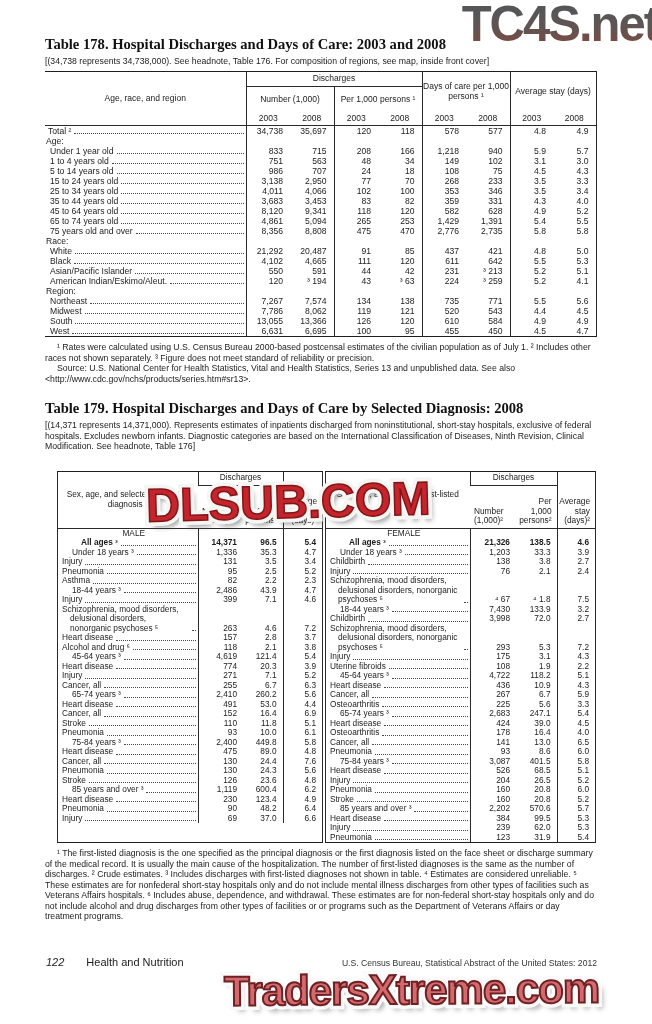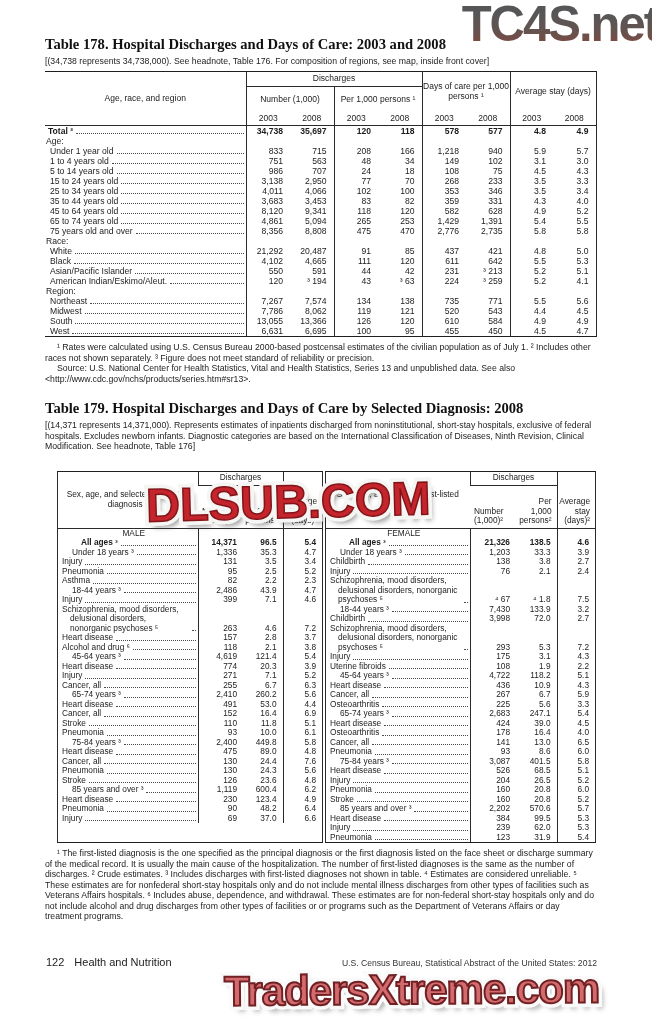--- a/index.html
+++ b/index.html
@@ -22,21 +22,21 @@
   .t178 .stub-h{vertical-align:middle;border-bottom:1px solid #2a2a2a;}
   .t178 .h-r1{height:15px;}
   .t178 .h-r2{height:26px;}
   .t178 .h-r3 th{height:13px;border-bottom:1px solid #2a2a2a;}
   .t178 .bl1{border-left:1px solid #2a2a2a;}
   .t178 .bl2{border-left:1.5px solid #2a2a2a;}
   .t178 .br1{border-right:1px solid #2a2a2a;}
   .t178 .bb1{border-bottom:1px solid #2a2a2a;}
   .t178 tbody td{font-size:8.6px;line-height:10px;height:10px;vertical-align:bottom;white-space:nowrap;}
   .t178 td.val{text-align:right;padding-right:7px;}
-  .t178 tr.total td{font-weight:bold;}
+  .t178 tr.total td{font-weight:normal;}
   .t178 tr.group .lbl{margin-left:1px;}
   .t178 tr.data .lbl{margin-left:5px;}
   .t178 tr.total .lbl{margin-left:3px;}
   
   .t179-block{position:absolute;left:45px;top:400px;width:551px;}
   .halves{display:flex;gap:2px;margin-left:12px;margin-top:19px;align-items:stretch;}
   .half{box-sizing:border-box;border:1px solid #2a2a2a;border-top:1.5px solid #1e1e1e;border-bottom:1.5px solid #1e1e1e;background:#fff;}
   .half-left{width:266px;}
   .half-right{width:271px;}
   .t179{width:100%;font-size:8.3px;}
@@ -53,21 +53,21 @@
   .t179 tr.bold td{font-weight:bold;}
   .t179 tr.section .stubcell{display:block;text-align:center;}
   .t179 .ind0 .lbl{margin-left:4px;}
   .t179 .ind1 .lbl{margin-left:14px;}
   .t179 .ind2 .lbl{margin-left:23px;}
   
   .footnotes{margin-top:5px;}
   .footnotes p{margin:0;font-size:8.7px;line-height:10.5px;text-indent:12px;color:#222;}
   
   .footer{position:absolute;left:46px;top:956px;font-size:11px;color:#222;}
-  .footer .pgnum{margin-right:10px;}
+  .footer .pgnum{margin-right:22px;font-style:italic;}
   .census{position:absolute;right:55px;top:958px;font-size:8.6px;color:#333;}
   
   .wm{position:absolute;font-family:"Liberation Sans",sans-serif;font-weight:bold;pointer-events:none;}
   .wm-top{top:-4px;right:-6px;font-size:49px;letter-spacing:-2px;
           background:linear-gradient(180deg,#4e4e50 30%,#5c4a46 62%,#7c4038 88%);
           -webkit-background-clip:text;background-clip:text;color:transparent;
           transform:scaleY(1.02);opacity:.95;z-index:5;}
   .wm-mid{left:146px;top:474px;font-size:47px;letter-spacing:0px;transform:rotate(-1.5deg);z-index:6;}
   .wm-mid .back{-webkit-text-stroke:9px #f5f5f3;color:#f5f5f3;
                 text-shadow:4px 6px 5px rgba(70,70,70,.55);}

